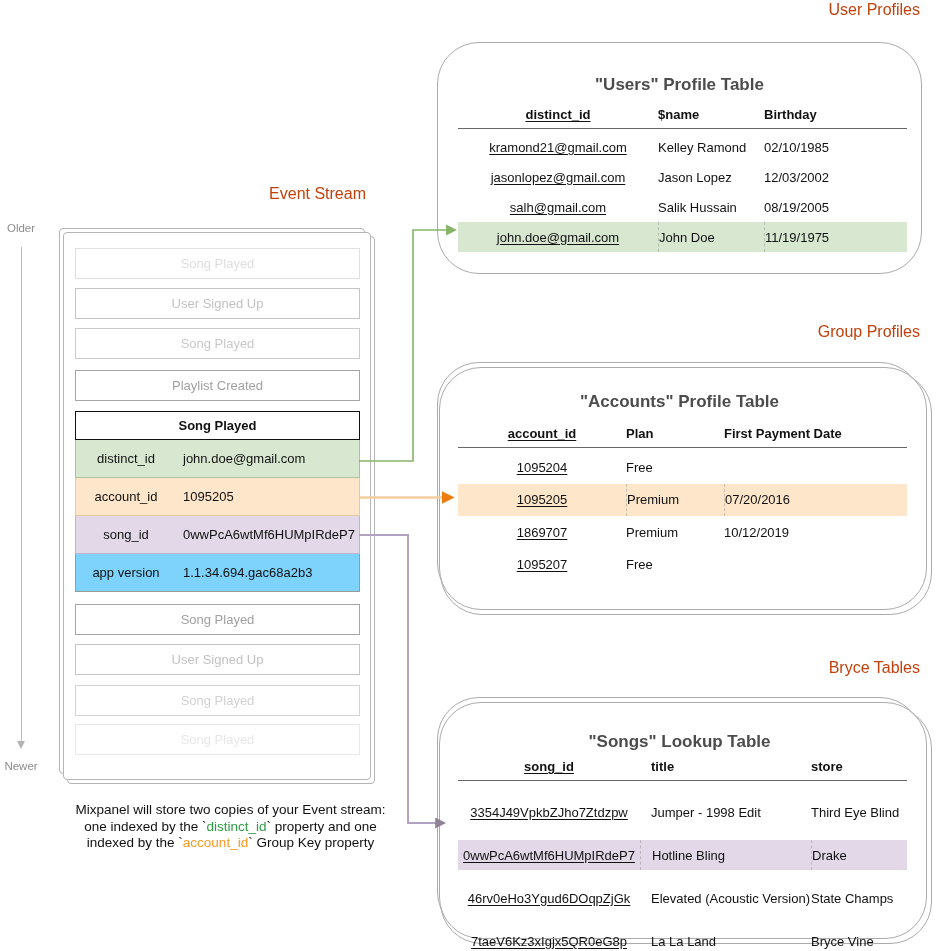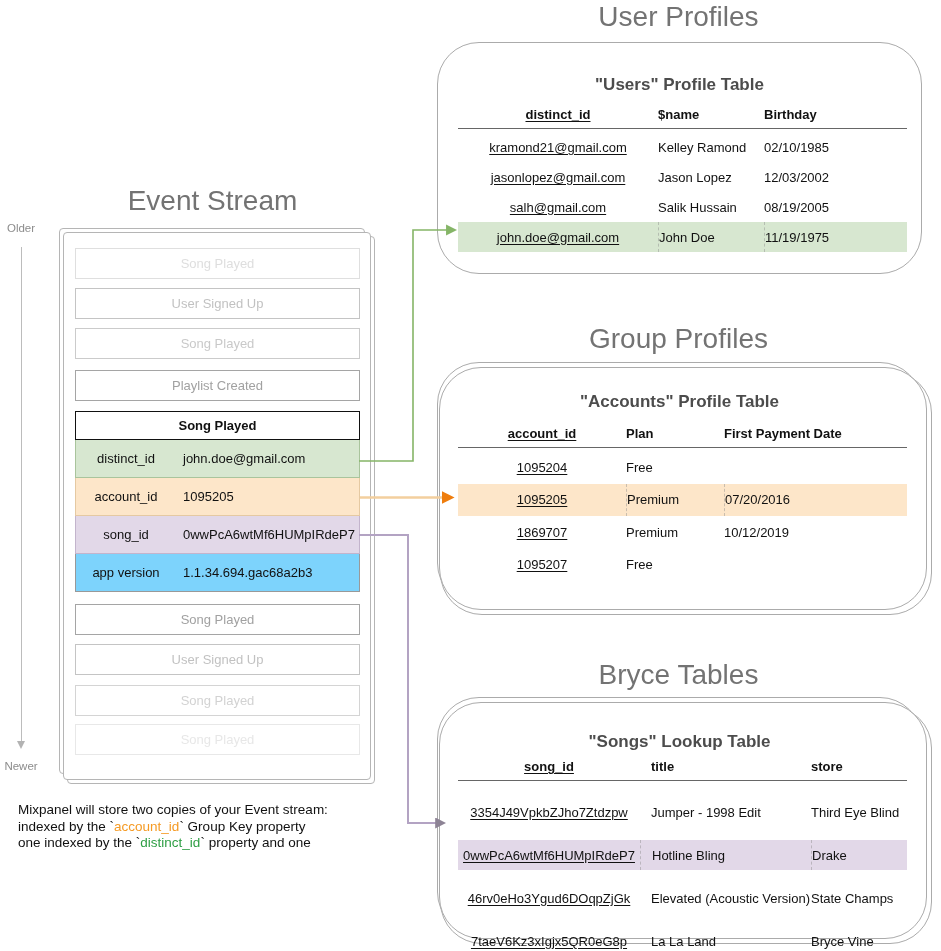--- a/index.html
+++ b/index.html
@@ -1,21 +1,21 @@
 <!DOCTYPE html>
 <html style="--green_fill: #d7e7d0; --orange_fill: #fde6c9; --purple_fill: #e2d8e8; --green_arrow: #85b567; --orange_line: #f3cf9e; --orange_arrow: #ef7d0d; --purple_line: #b3a3c3; --purple_arrow: #8d8395; --distinct_id_green: #2e9e44; --account_id_orange: #f59a23;"><head>
 <meta charset="utf-8">
 <style>
   html,body{margin:0;padding:0;background:#fff;}
   .canvas{
     position:relative;width:941px;height:951px;background:#fff;overflow:hidden;
     font-family:"Liberation Sans",sans-serif;color:#1a1a1a;
   }
   
-  .section-title{position:absolute;font-size:28px;font-weight:400;color:#737373;text-align:center;white-space:nowrap;}
+  .section-title{position:absolute;font-size:16px;font-weight:400;color:#c2410c;text-align:right;white-space:nowrap;}
   .es-title{left:59px;width:307px;top:185px;}
   .up-title{left:437px;width:483px;top:1px;}
   .gp-title{left:437px;width:483px;top:323px;}
   .lt-title{left:437px;width:483px;top:659px;}
 
   
   .axis-label{position:absolute;left:0;width:42px;text-align:center;font-size:11.5px;color:#8c8c8c;}
   .older{top:222px;}
   .newer{top:760px;}
   .timeline{position:absolute;left:21px;top:247px;width:1px;height:494px;background:#bcbcbc;}
@@ -39,21 +39,21 @@
     font-size:13px;font-weight:bold;color:#111;}
   .erow{height:37px;border-left:1px solid #999;border-right:1px solid #999;border-bottom:1px solid #999;
     display:flex;align-items:center;font-size:13px;color:#111;background:#7dd3fc;}
   .erow .ekey{width:100px;text-align:center;flex:none;}
   .erow .eval{margin-left:7px;white-space:nowrap;}
   .erow.bg-green{background:var(--green_fill);border-color:#a9c49c;}
   .erow.bg-orange{background:var(--orange_fill);border-color:#e5c9a2;}
   .erow.bg-purple{background:var(--purple_fill);border-color:#c3b4cc;}
 
   
-  .caption{position:absolute;left:18px;top:802px;width:385px;text-align:left;
+  .caption{position:absolute;left:38px;top:802px;width:385px;text-align:center;
     font-size:13.5px;line-height:16.5px;color:#111;}
   .tok-green{color:var(--distinct_id_green);}
   .tok-orange{color:var(--account_id_orange);}
 
   
   .card{position:absolute;left:437px;width:483px;background:#fff;border:1.5px solid #ababab;border-radius:42px;z-index:1;}
   .card.stacked::before,.card.stacked::after{content:"";position:absolute;background:#fff;border:1.5px solid #ababab;border-radius:42px;}
   .card.stacked::before{left:1px;top:4px;right:-6px;bottom:-6px;z-index:-1;}
   .card.stacked::after{left:2px;top:8px;right:-11px;bottom:-11px;z-index:-2;}
   .users-card{top:42px;height:230px;}
@@ -154,22 +154,22 @@
     <div class="ebox op-b3" style="top:456px">
       <span>Song Played</span>
     </div>
     <div class="ebox op-b4" style="top:495px">
       <span>Song Played</span>
     </div>
   </div>
 
   <div class="caption">
     <div><span>Mixpanel will store two copies of your Event stream:</span></div>
+    <div><span>one indexed by the `</span><span class="tok-green">distinct_id</span><span>` property and one</span></div>
     <div><span>indexed by the `</span><span class="tok-orange">account_id</span><span>` Group Key property</span></div>
-    <div><span>one indexed by the `</span><span class="tok-green">distinct_id</span><span>` property and one</span></div>
   </div>
 
   <div class="section-title up-title">User Profiles</div>
   <div class="card users-card">
     <div class="card-title">"Users" Profile Table</div>
     <div class="ptable users-tab">
       <div class="phead">
         <span class="c1 u">distinct_id</span>
         <span class="c2">$name</span>
         <span class="c3">Birthday</span>

